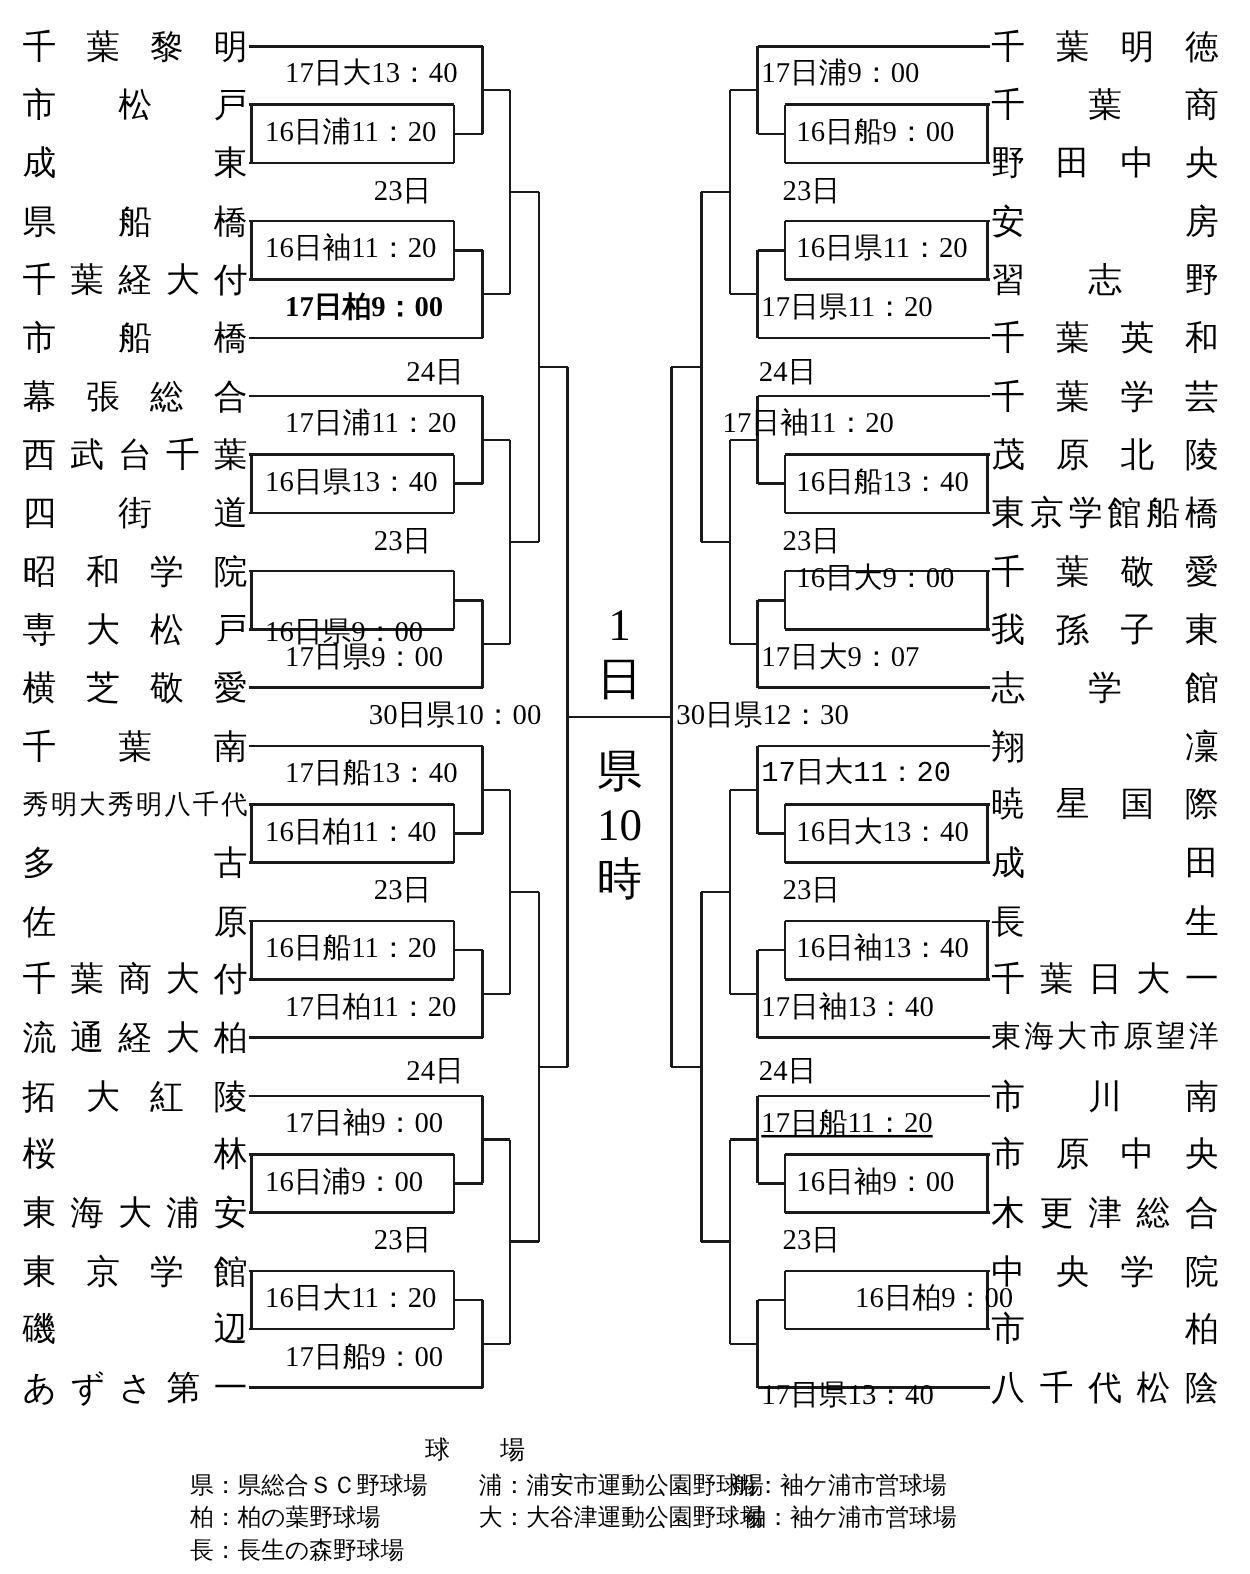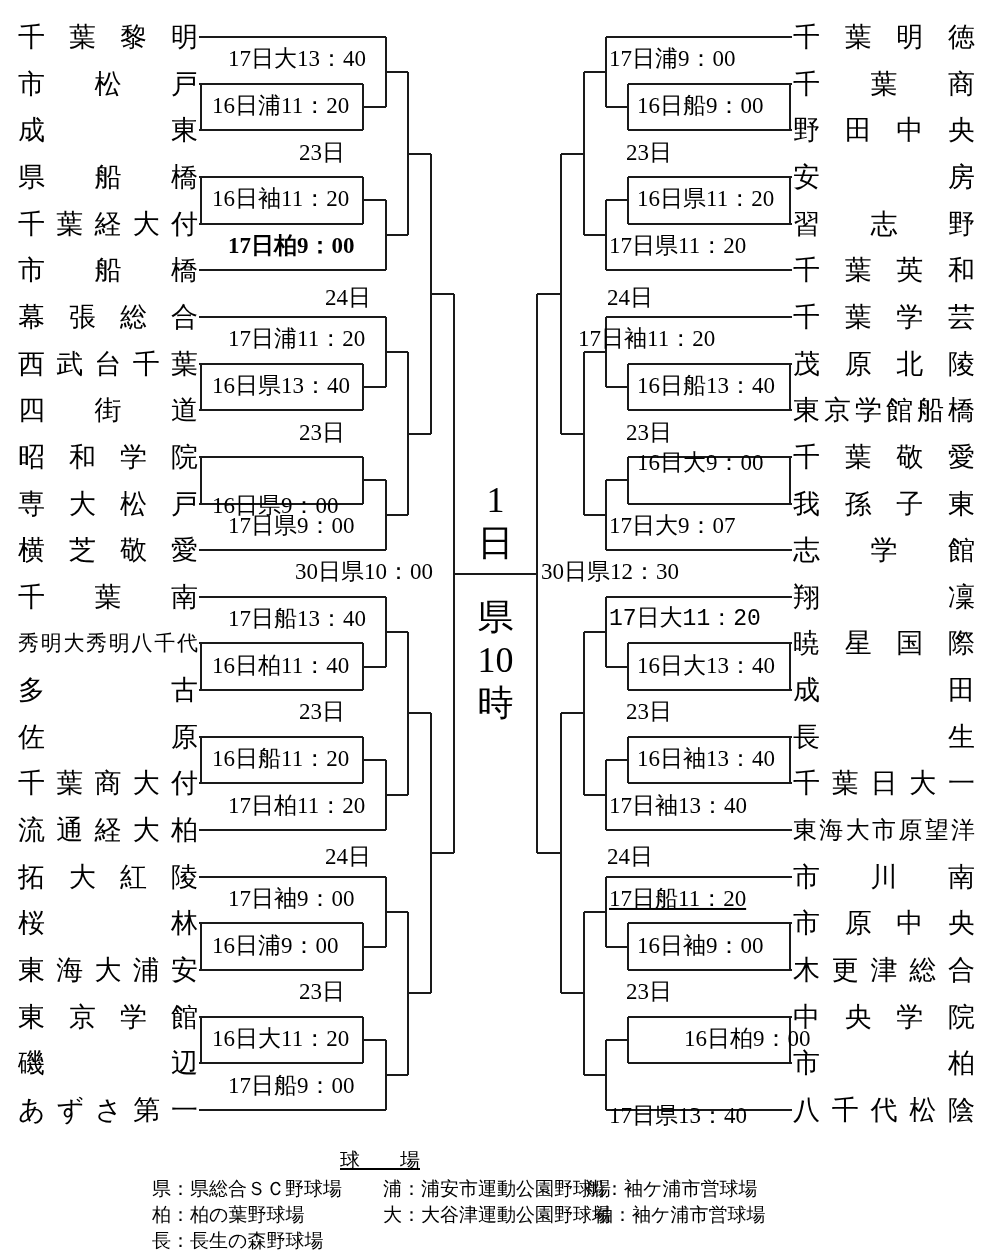--- a/index.html
+++ b/index.html
@@ -23,21 +23,21 @@
   .mlabel.ctr{transform:translate(-50%,-54%);}
   .mlabel.rgt{transform:translateY(-54%);text-align:right;}
   .final-date,.final-venue{
     position:absolute;left:455px;width:81px;text-align:center;
     font-size:36px;line-height:43px;color:#000;
   }
   .final-date{top:469px;height:96px;display:flex;flex-direction:column;justify-content:flex-end;}
   .final-venue{top:596px;}
   .legend-title{
     position:absolute;left:340px;top:1148px;width:80px;font-size:20px;line-height:24px;
-    text-align:justify;text-align-last:justify;text-decoration:underline;
+    text-align:justify;text-align-last:justify;
   }
   .legend-cell{position:absolute;font-size:19px;line-height:24px;white-space:nowrap;transform:translateY(-50%);}
 </style>
 </head>
 <body>
 
 <div id="canvas">
   <svg id="lines" width="1000" height="1259" xmlns="http://www.w3.org/2000/svg">
     <path id="bracket-path" fill="none" stroke="#1a1a1a" stroke-width="2" shape-rendering="crispEdges" d="M199.0 83.7H363.0M199.0 130.3H363.0M201.0 83.7V130.3M363.0 83.7V130.3M363.0 107.0H386.0M199.0 37.0H386.0M386.0 37.0V107.0M386.0 72.0H408.0M199.0 176.9H363.0M199.0 223.6H363.0M201.0 176.9V223.6M363.0 176.9V223.6M363.0 200.3H386.0M199.0 270.3H386.0M386.0 200.3V270.3M386.0 235.3H408.0M199.0 363.6H363.0M199.0 410.2H363.0M201.0 363.6V410.2M363.0 363.6V410.2M363.0 386.9H386.0M199.0 316.9H386.0M386.0 316.9V386.9M386.0 351.9H408.0M199.0 456.8H363.0M199.0 503.5H363.0M201.0 456.8V503.5M363.0 456.8V503.5M363.0 480.2H386.0M199.0 550.1H386.0M386.0 480.2V550.1M386.0 515.2H408.0M199.0 643.4H363.0M199.0 690.1H363.0M201.0 643.4V690.1M363.0 643.4V690.1M363.0 666.8H386.0M199.0 596.8H386.0M386.0 596.8V666.8M386.0 631.8H408.0M199.0 736.8H363.0M199.0 783.4H363.0M201.0 736.8V783.4M363.0 736.8V783.4M363.0 760.1H386.0M199.0 830.0H386.0M386.0 760.1V830.0M386.0 795.1H408.0M199.0 923.4H363.0M199.0 970.0H363.0M201.0 923.4V970.0M363.0 923.4V970.0M363.0 946.7H386.0M199.0 876.7H386.0M386.0 876.7V946.7M386.0 911.7H408.0M199.0 1016.6H363.0M199.0 1063.3H363.0M201.0 1016.6V1063.3M363.0 1016.6V1063.3M363.0 1040.0H386.0M199.0 1110.0H386.0M386.0 1040.0V1110.0M386.0 1075.0H408.0M408.0 72.0V235.3M408.0 153.6H431.0M408.0 351.9V515.2M408.0 433.5H431.0M408.0 631.8V795.1M408.0 713.4H431.0M408.0 911.7V1075.0M408.0 993.3H431.0M431.0 153.6V433.5M431.0 293.6H454.0M431.0 713.4V993.3M431.0 853.4H454.0M454.0 293.6V853.4M628.0 83.7H792.0M628.0 130.3H792.0M790.0 83.7V130.3M628.0 83.7V130.3M606.0 107.0H628.0M606.0 37.0H792.0M606.0 37.0V107.0M584.0 72.0H606.0M628.0 176.9H792.0M628.0 223.6H792.0M790.0 176.9V223.6M628.0 176.9V223.6M606.0 200.3H628.0M606.0 270.3H792.0M606.0 200.3V270.3M584.0 235.3H606.0M628.0 363.6H792.0M628.0 410.2H792.0M790.0 363.6V410.2M628.0 363.6V410.2M606.0 386.9H628.0M606.0 316.9H792.0M606.0 316.9V386.9M584.0 351.9H606.0M628.0 456.8H792.0M628.0 503.5H792.0M790.0 456.8V503.5M628.0 456.8V503.5M606.0 480.2H628.0M606.0 550.1H792.0M606.0 480.2V550.1M584.0 515.2H606.0M628.0 643.4H792.0M628.0 690.1H792.0M790.0 643.4V690.1M628.0 643.4V690.1M606.0 666.8H628.0M606.0 596.8H792.0M606.0 596.8V666.8M584.0 631.8H606.0M628.0 736.8H792.0M628.0 783.4H792.0M790.0 736.8V783.4M628.0 736.8V783.4M606.0 760.1H628.0M606.0 830.0H792.0M606.0 760.1V830.0M584.0 795.1H606.0M628.0 923.4H792.0M628.0 970.0H792.0M790.0 923.4V970.0M628.0 923.4V970.0M606.0 946.7H628.0M606.0 876.7H792.0M606.0 876.7V946.7M584.0 911.7H606.0M628.0 1016.6H792.0M628.0 1063.3H792.0M790.0 1016.6V1063.3M628.0 1016.6V1063.3M606.0 1040.0H628.0M606.0 1110.0H792.0M606.0 1040.0V1110.0M584.0 1075.0H606.0M584.0 72.0V235.3M561.0 153.6H584.0M584.0 351.9V515.2M561.0 433.5H584.0M584.0 631.8V795.1M561.0 713.4H584.0M584.0 911.7V1075.0M561.0 993.3H584.0M561.0 153.6V433.5M537.0 293.6H561.0M561.0 713.4V993.3M537.0 853.4H561.0M537.0 293.6V853.4M454.0 573.5H537.0"></path>
   </svg>

